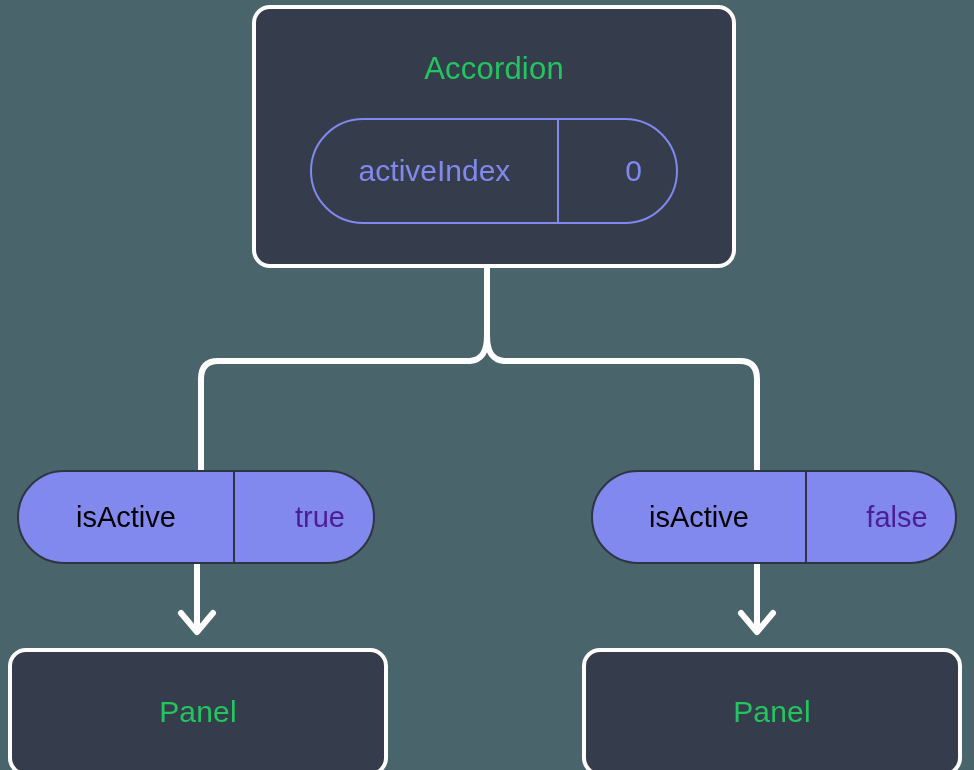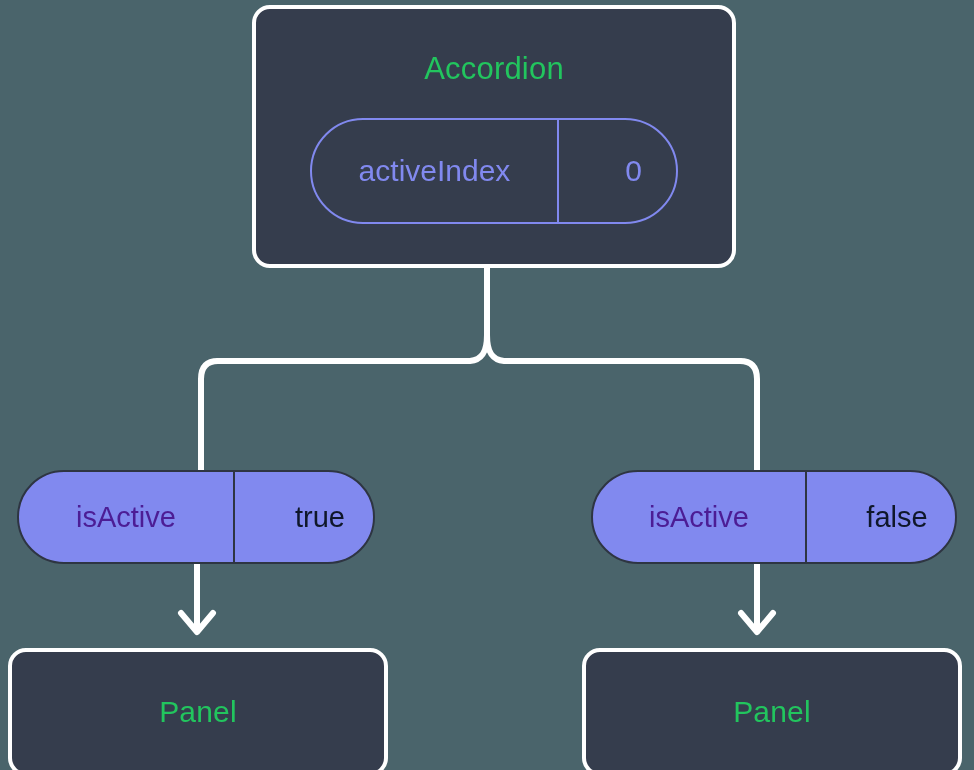--- a/index.html
+++ b/index.html
@@ -102,26 +102,26 @@
     font-size: 30px;
   }
 
   
   .pill.filled {
     height: 94px;
     background: #8189ef;
     border: 2px solid #2e3542;
   }
   .pill.filled .pill-key {
-    color: #4c1d95;
+    color: #000000;
     font-size: 29px;
     border-right: 2px solid #2e3542;
   }
   .pill.filled .pill-val {
-    color: #0f172a;
+    color: #4c1d95;
     font-size: 29px;
     flex: 1 1 auto;
   }
   .pill.filled.left  { left: 17px;  top: 470px; width: 358px; }
   .pill.filled.right { left: 591px; top: 470px; width: 366px; }
   .pill.filled.left  .pill-key { flex: 0 0 214px; }
   .pill.filled.right .pill-key { flex: 0 0 212px; }
 </style>
 </head>
 <body>

